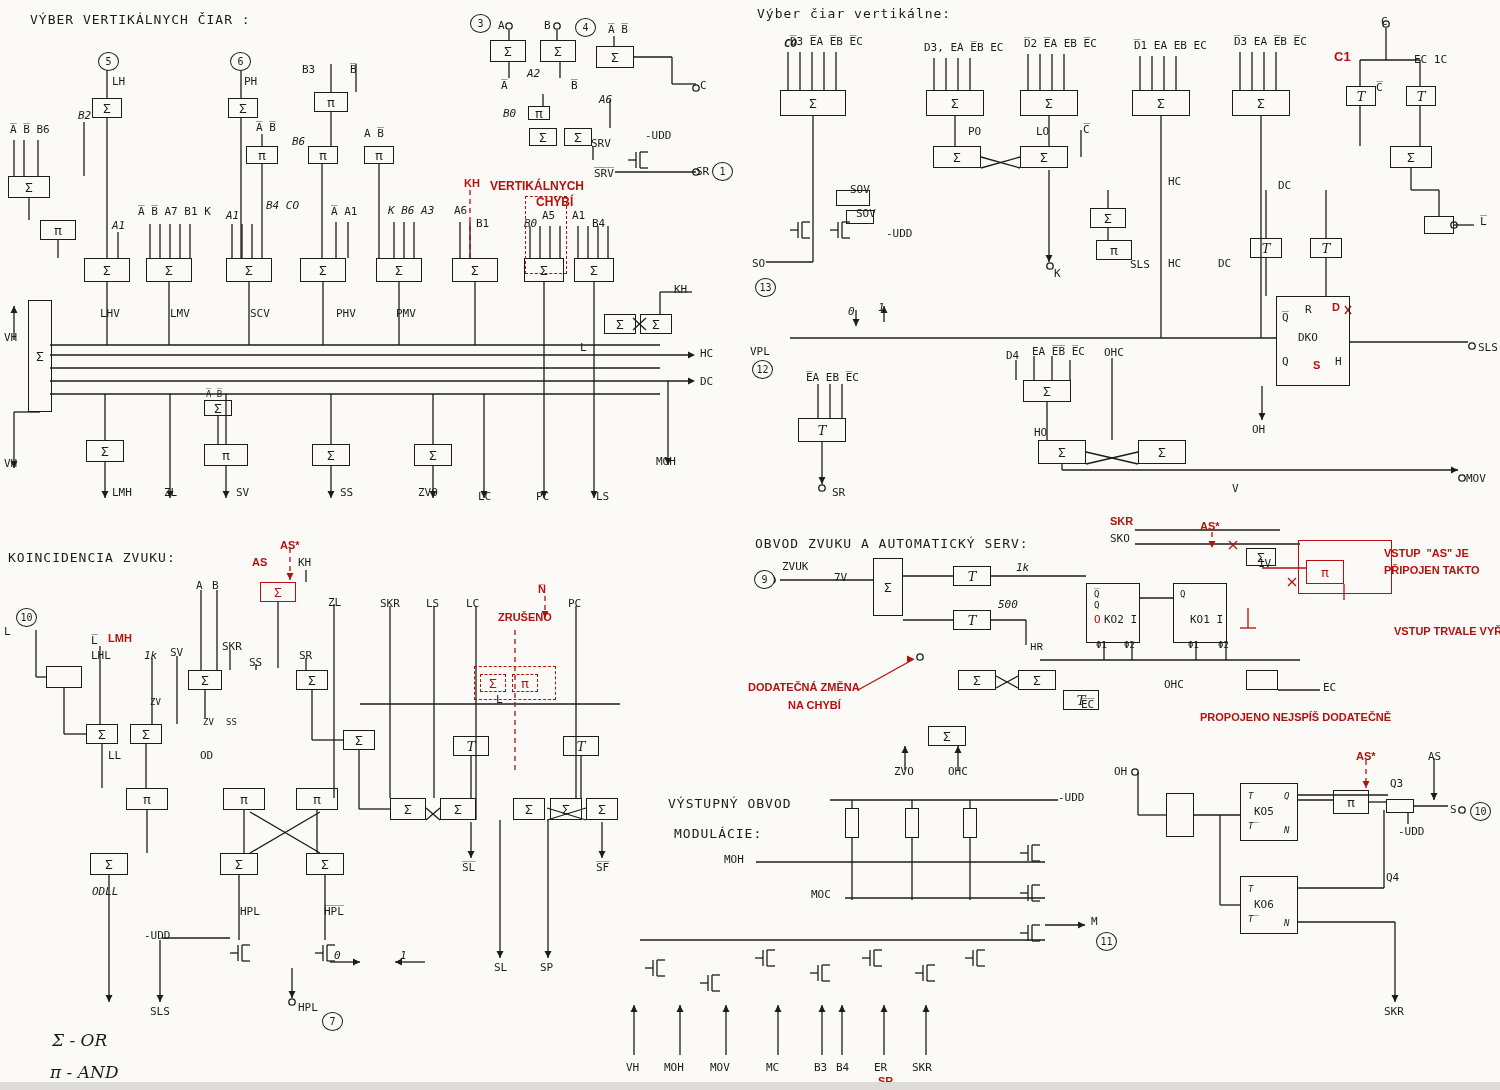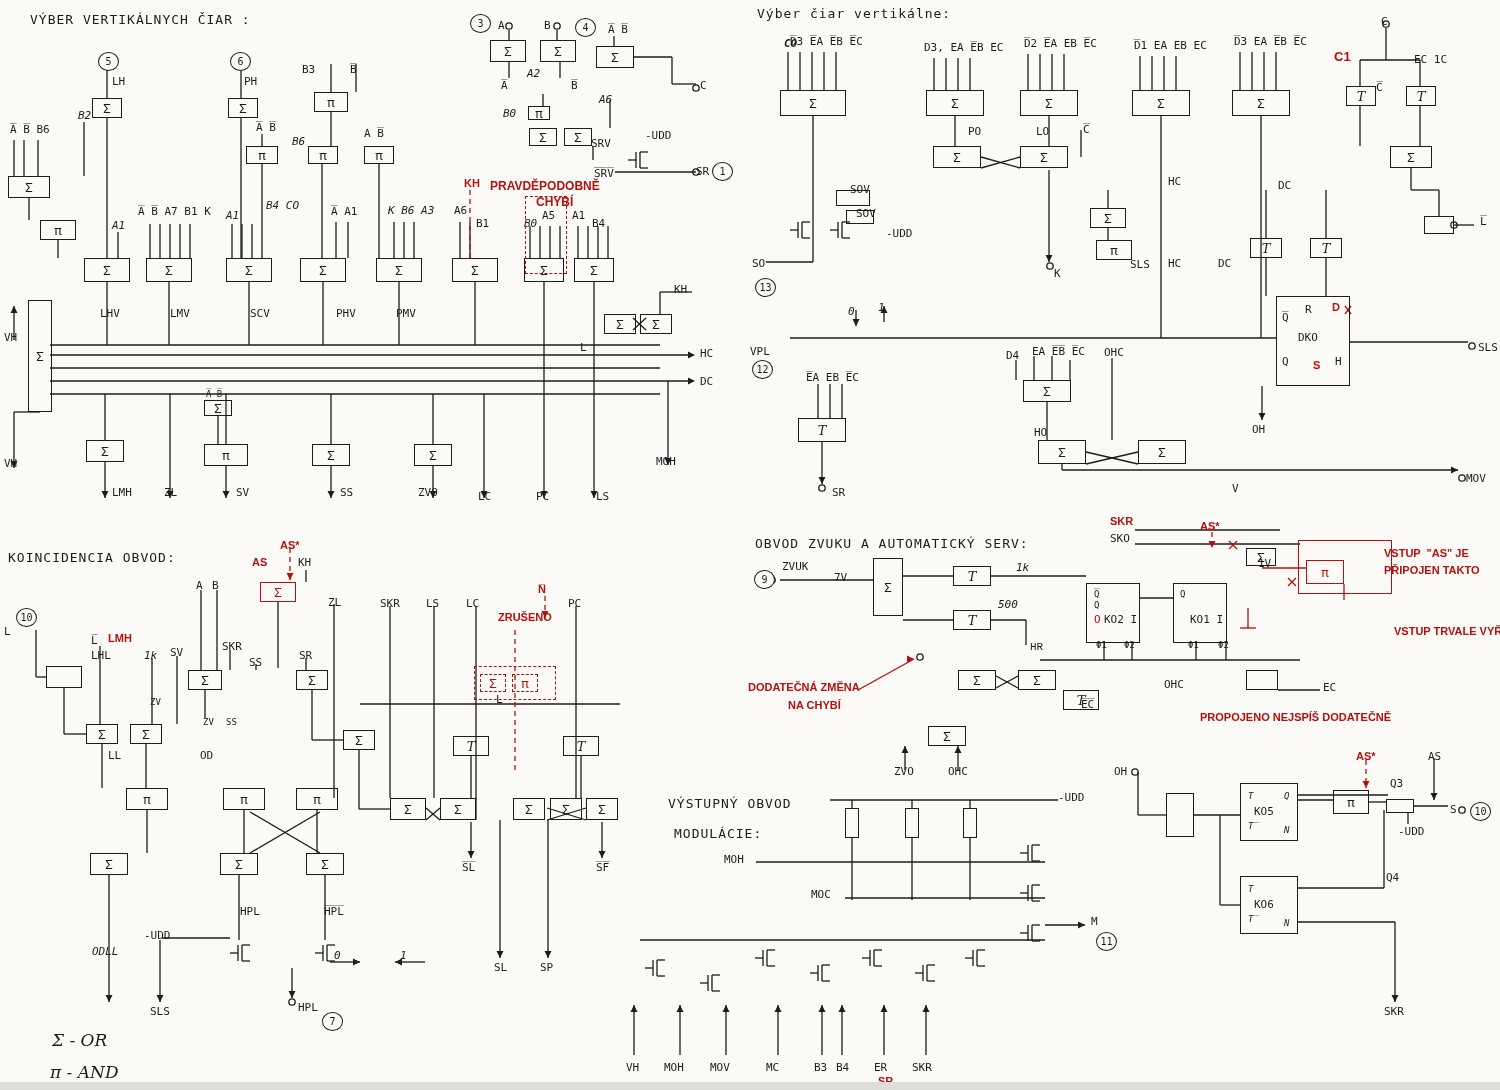--- a/index.html
+++ b/index.html
@@ -429,21 +429,21 @@
       <line x1="1032" y1="901" x2="1040" y2="901" stroke="#1c1c1c" stroke-width="1.3"></line>
       <line x1="1020" y1="933" x2="1028" y2="933" stroke="#1c1c1c" stroke-width="1.3"></line>
       <line x1="1028" y1="925" x2="1028" y2="941" stroke="#1c1c1c" stroke-width="1.3"></line>
       <line x1="1032" y1="925" x2="1032" y2="941" stroke="#1c1c1c" stroke-width="1.3"></line>
       <line x1="1032" y1="925" x2="1040" y2="925" stroke="#1c1c1c" stroke-width="1.3"></line>
       <line x1="1032" y1="941" x2="1040" y2="941" stroke="#1c1c1c" stroke-width="1.3"></line>
     </svg>
 
   <div class="title" style="left:30px;top:12px">VÝBER VERTIKÁLNYCH ČIAR :</div>
   <div class="title" style="left:757px;top:6px">Výber čiar vertikálne:</div>
-  <div class="title" style="left:8px;top:550px">KOINCIDENCIA OBVOD:</div>
+  <div class="title" style="left:8px;top:550px">KOINCIDENCIA ZVUKU:</div>
   <div class="title" style="left:755px;top:536px">OBVOD ZVUKU A AUTOMATICKÝ SERV:</div>
   <div class="title" style="left:668px;top:796px">VÝSTUPNÝ OBVOD</div>
   <div class="title" style="left:674px;top:826px">MODULÁCIE:</div>
 
   <div class="legend" style="left:52px;top:1030px">Σ - OR</div>
   <div class="legend" style="left:50px;top:1062px">π - AND</div>
 
   <div id="labels">
       <span class="lbl" style="left: 112px; top: 76px;">LH</span>
       <span class="lbl" style="left: 244px; top: 76px;">PH</span>
@@ -460,21 +460,21 @@
       <span class="lbl it" style="left: 266px; top: 200px;">B4 CO</span>
       <span class="lbl" style="left: 331px; top: 206px;">A̅ A1</span>
       <span class="lbl it" style="left: 388px; top: 205px;">K B6 A3</span>
       <span class="lbl" style="left: 454px; top: 205px;">A6</span>
       <span class="lbl" style="left: 476px; top: 218px;">B1</span>
       <span class="lbl it" style="left: 524px; top: 218px;">B0</span>
       <span class="lbl" style="left: 542px; top: 210px;">A5</span>
       <span class="lbl" style="left: 572px; top: 210px;">A1</span>
       <span class="lbl" style="left: 592px; top: 218px;">B4</span>
       <span class="lbl red bold sans" style="left: 464px; top: 178px;">KH</span>
-      <span class="lbl red bold sans" style="font-size: 12px; left: 490px; top: 180px;">PRAVDĚPODOBNĚ</span>
+      <span class="lbl red bold sans" style="font-size: 12px; left: 490px; top: 180px;">VERTIKÁLNYCH</span>
       <span class="lbl red bold sans" style="font-size: 12px; left: 536px; top: 196px;">CHYBÍ</span>
       <span class="lbl" style="left: 100px; top: 308px;">LHV</span>
       <span class="lbl" style="left: 170px; top: 308px;">LMV</span>
       <span class="lbl" style="left: 250px; top: 308px;">SCV</span>
       <span class="lbl" style="left: 336px; top: 308px;">PHV</span>
       <span class="lbl" style="left: 396px; top: 308px;">PMV</span>
       <span class="lbl" style="left: 4px; top: 332px;">VH</span>
       <span class="lbl" style="left: 4px; top: 458px;">VH</span>
       <span class="lbl" style="left: 700px; top: 348px;">HC</span>
       <span class="lbl" style="left: 700px; top: 376px;">DC</span>
@@ -569,21 +569,21 @@
       <span class="lbl" style="left: 91px; top: 650px;">LHL</span>
       <span class="lbl" style="font-size: 9px; left: 150px; top: 698px;">ZV</span>
       <span class="lbl" style="font-size: 9px; left: 203px; top: 718px;">ZV</span>
       <span class="lbl" style="font-size: 9px; left: 226px; top: 718px;">SS</span>
       <span class="lbl" style="left: 108px; top: 750px;">LL</span>
       <span class="lbl" style="left: 200px; top: 750px;">OD</span>
       <span class="lbl" style="left: 496px; top: 694px;">L</span>
       <span class="lbl red bold sans" style="left: 498px; top: 612px;">ZRUŠENO</span>
       <span class="lbl" style="left: 462px; top: 862px;">S̅L̅</span>
       <span class="lbl" style="left: 596px; top: 862px;">S̅F̅</span>
-      <span class="lbl it" style="left: 92px; top: 946px;">ODLL</span>
+      <span class="lbl it" style="left: 92px; top: 886px;">ODLL</span>
       <span class="lbl" style="left: 240px; top: 906px;">HPL</span>
       <span class="lbl" style="left: 324px; top: 906px;">H̅P̅L̅</span>
       <span class="lbl" style="left: 144px; top: 930px;">-UDD</span>
       <span class="lbl" style="left: 150px; top: 1006px;">SLS</span>
       <span class="lbl" style="left: 298px; top: 1002px;">HPL</span>
       <span class="lbl it" style="left: 334px; top: 950px;">0</span>
       <span class="lbl it" style="left: 400px; top: 950px;">1</span>
       <span class="lbl" style="left: 494px; top: 962px;">SL</span>
       <span class="lbl" style="left: 540px; top: 962px;">SP</span>
       <span class="lbl" style="left: 782px; top: 561px;">ZVUK</span>

